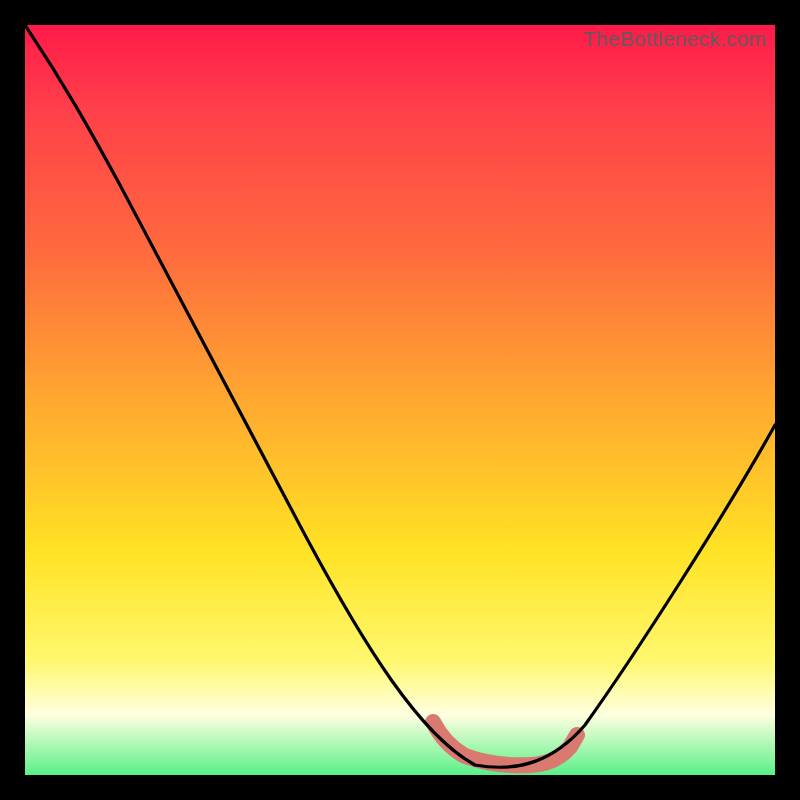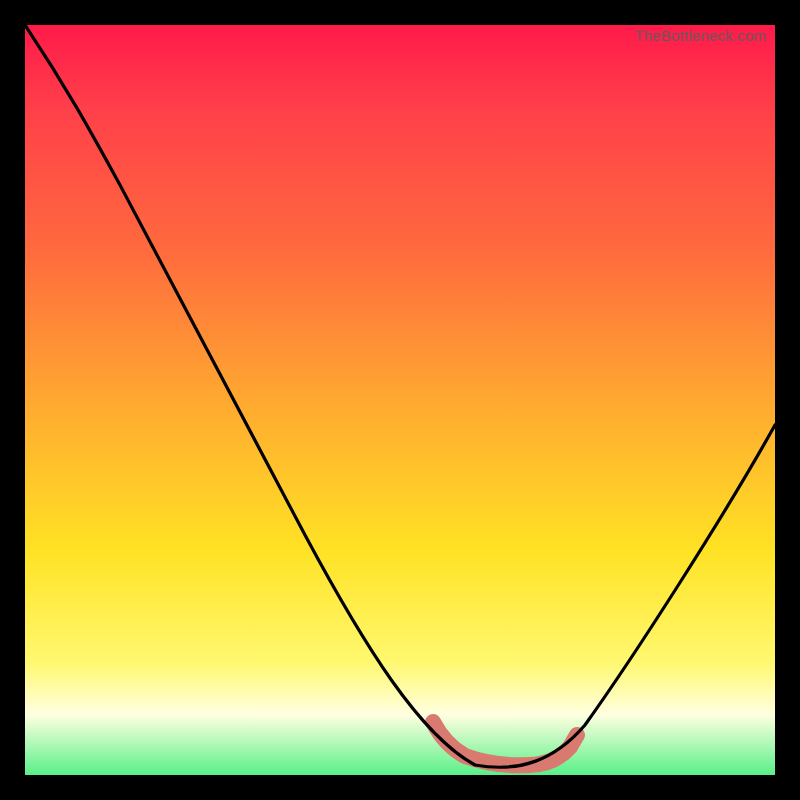--- a/index.html
+++ b/index.html
@@ -26,21 +26,21 @@
       #fff870 85%,
       #ffffe0 92%,
       #59f088 100%
     );
   }
   .watermark {
     position: absolute;
     top: 2px;
     right: 8px;
     color: #5c5c5c;
-    font-size: 15px;
+    font-size: 21px;
     font-weight: 500;
     letter-spacing: 0.2px;
     z-index: 5;
   }
   svg.curve {
     position: absolute;
     left: 0;
     top: 0;
     width: 750px;
     height: 750px;

